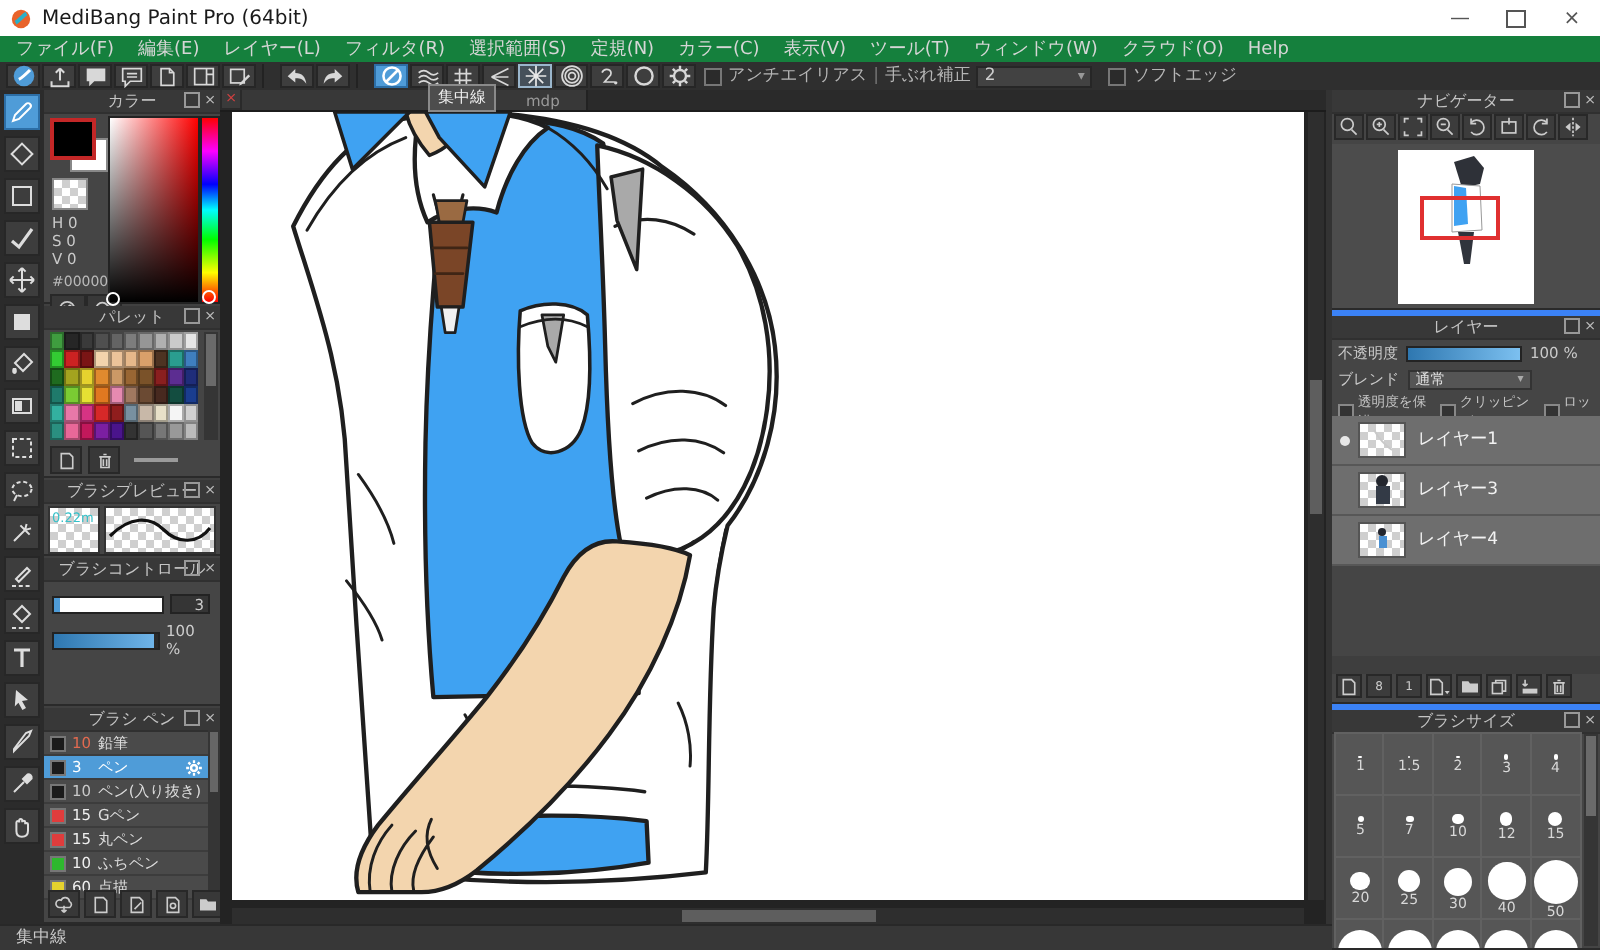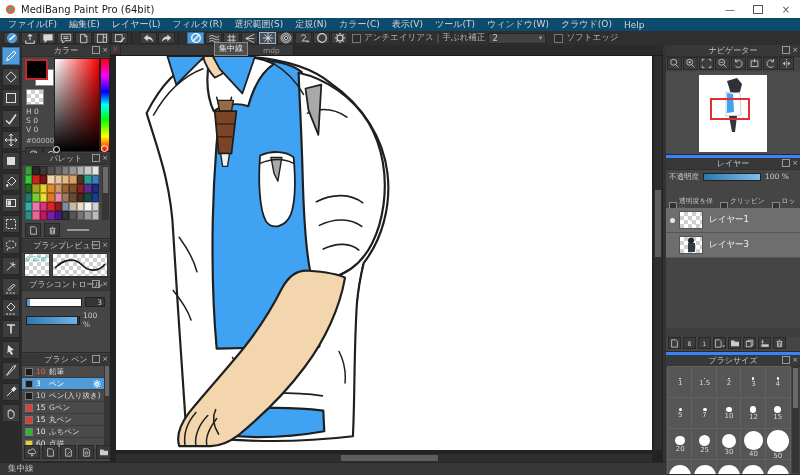--- a/index.html
+++ b/index.html
@@ -6,21 +6,21 @@
   body{width:800px;height:475px;position:relative;overflow:hidden;background:#333;
        font-family:"DejaVu Sans","Liberation Sans",sans-serif;color:#ddd;}
   svg{display:block}
   
   .titlebar{position:absolute;left:0;top:0;width:800px;height:18px;background:#ffffff;color:#1a1a1a;
             display:flex;align-items:center;font-size:10px;gap:5px;padding-left:5px;box-sizing:border-box;}
   .win-controls{margin-left:auto;display:flex;height:100%;}
   .win-btn{width:28px;height:100%;display:flex;align-items:center;justify-content:center;color:#555;font-size:10px;}
   .max-glyph{width:8px;height:7px;border:1px solid #555;}
   
-  .menubar{position:absolute;left:0;top:18px;width:800px;height:13px;background:#0c4a6e;display:flex;
+  .menubar{position:absolute;left:0;top:18px;width:800px;height:13px;background:#15803d;display:flex;
            align-items:center;font-size:9px;color:#d6d6d6;padding-left:2px;box-sizing:border-box;}
   .menu-item{padding:0 6px;white-space:nowrap;}
   
   .toolbar{position:absolute;left:0;top:31px;width:800px;height:14px;background:#2f2f2f;display:flex;
            align-items:center;font-size:8.5px;color:#b5b5b5;padding-left:3px;box-sizing:border-box;}
   .tbtn{width:17px;height:12px;background:#3e3e3e;border:1px solid #262626;display:flex;align-items:center;
         justify-content:center;margin-right:1px;box-sizing:border-box;flex:none;}
   .tbtn.blue{background:#4f9cd8;border-color:#2c6ea6;}
   .tbtn.hovered{border-color:#9ab6cc;background:#45505a;}
   .tsep{width:5px;height:12px;border-left:1px solid #222;margin:0 3px 0 2px;flex:none;}
@@ -799,20 +799,27 @@
             <span class="pt-x">×</span>
           </span>
         </div>
       <div class="lp-row" style="top:12px">
         <span>不透明度</span>
         <div class="lp-slider">
             <div class="fill"></div>
           </div>
         <span>100 %</span>
       </div>
+      <div class="lp-row" style="top:25px">
+        <span>ブレンド</span>
+        <div class="lp-drop">
+          <span>通常</span>
+          <span class="arr">▾</span>
+        </div>
+      </div>
       <div class="lp-checks">
         <span style="display:flex;align-items:center">
             <span class="ck"></span>
             <span>透明度を保護</span>
           </span>
         <span style="display:flex;align-items:center">
             <span class="ck"></span>
             <span>クリッピング</span>
           </span>
         <span style="display:flex;align-items:center">
@@ -837,20 +844,32 @@
               <span class="eyedot" style="visibility: hidden;"></span>
             </span>
           <span class="lthumb checker">
               <svg width="22" height="16" viewBox="0 0 22 16">
                 <circle cx="11" cy="3.5" r="3" fill="#23262e"></circle>
                 <rect x="8" y="6" width="7" height="9" fill="#333a46"></rect>
               </svg>
             </span>
           <span class="lname">レイヤー3</span>
         </div>
+        <div class="layer-row">
+          <span class="eyecell">
+              <span class="eyedot" style="visibility: hidden;"></span>
+            </span>
+          <span class="lthumb checker">
+              <svg width="22" height="16" viewBox="0 0 22 16">
+                <circle cx="11" cy="4" r="2" fill="#23262e"></circle>
+                <rect x="9.5" y="6" width="4" height="6" fill="#4a90d2"></rect>
+              </svg>
+            </span>
+          <span class="lname">レイヤー4</span>
+        </div>
       </div>
       <div class="lp-filler" style="top:170px;height:9px"></div>
       <div class="lp-tools">
         <div class="lbtn">
             <svg width="9" height="9" viewBox="0 0 11 11">
               <path d="M2 1 h5 l2 2 v7 h-7 z" fill="none" stroke="#ccc"></path>
             </svg>
           </div>
         <div class="lbtn">8</div>
         <div class="lbtn">1</div>

